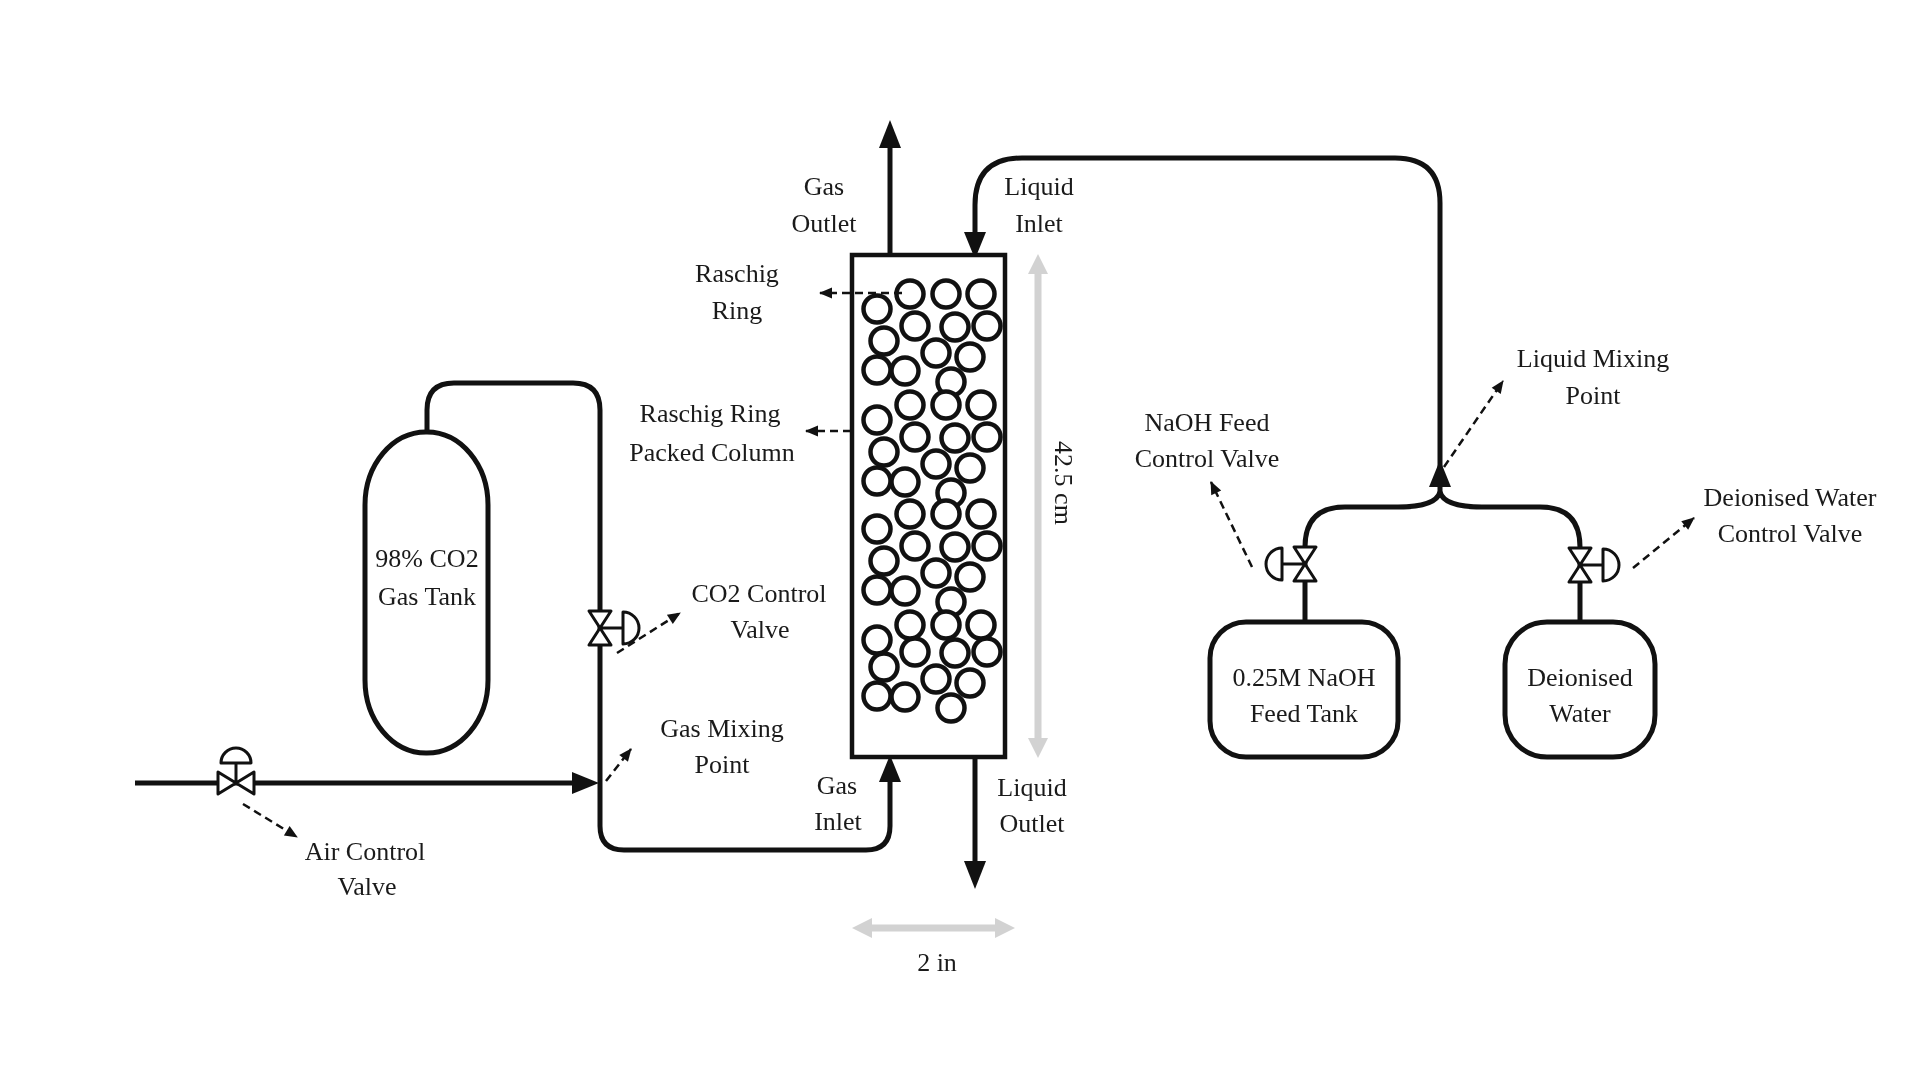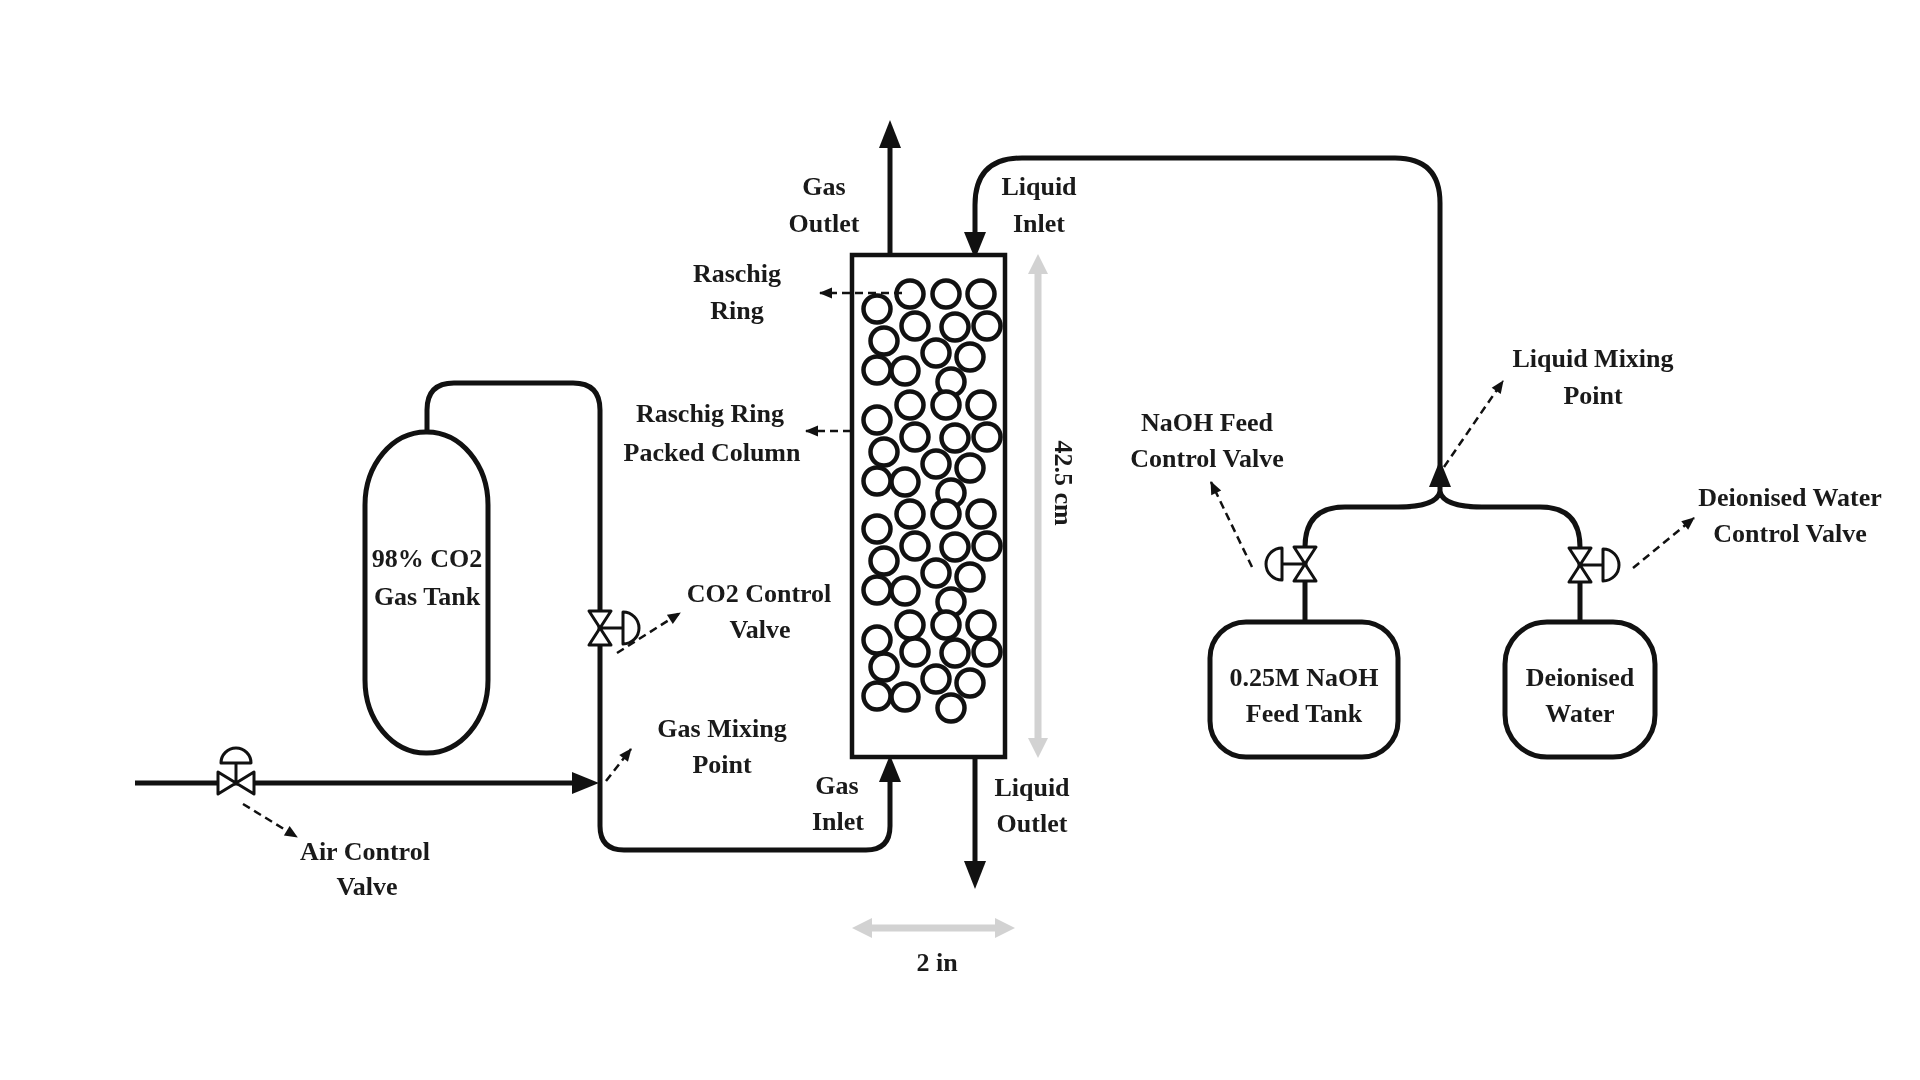--- a/index.html
+++ b/index.html
@@ -2,21 +2,21 @@
 <html style="--line: #111111; --dim: #d2d2d2; --text: #1a1a1a; --bg: #ffffff;"><head>
 <meta charset="utf-8">
 <style>
   :root{
     --line:#111111;
     --dim:#d2d2d2;
     --text:#1a1a1a;
     --bg:#ffffff;
   }
   html,body{margin:0;padding:0;background:var(--bg);}
-  .stage{position:relative;width:1920px;height:1080px;background:var(--bg);overflow:hidden;font-weight:bold;}
+  .stage{position:relative;width:1920px;height:1080px;background:var(--bg);overflow:hidden;}
   svg{display:block;}
   .pipe{fill:none;stroke:var(--line);stroke-width:5;stroke-linecap:butt;}
   .wall{fill:var(--bg);stroke:var(--line);stroke-width:4.5;}
   .tank{fill:var(--bg);stroke:var(--line);stroke-width:5;}
   .ring{fill:var(--bg);stroke:var(--line);stroke-width:4.5;}
   .flowhead{fill:var(--line);stroke:none;}
   .valve{fill:var(--bg);stroke:var(--line);stroke-width:3;stroke-linejoin:round;}
   .vstem{fill:none;stroke:var(--line);stroke-width:3;}
   .pointer{fill:none;stroke:var(--line);stroke-width:2.5;stroke-dasharray:8 5;}
   .dimline{fill:none;stroke:var(--dim);stroke-width:7;}

